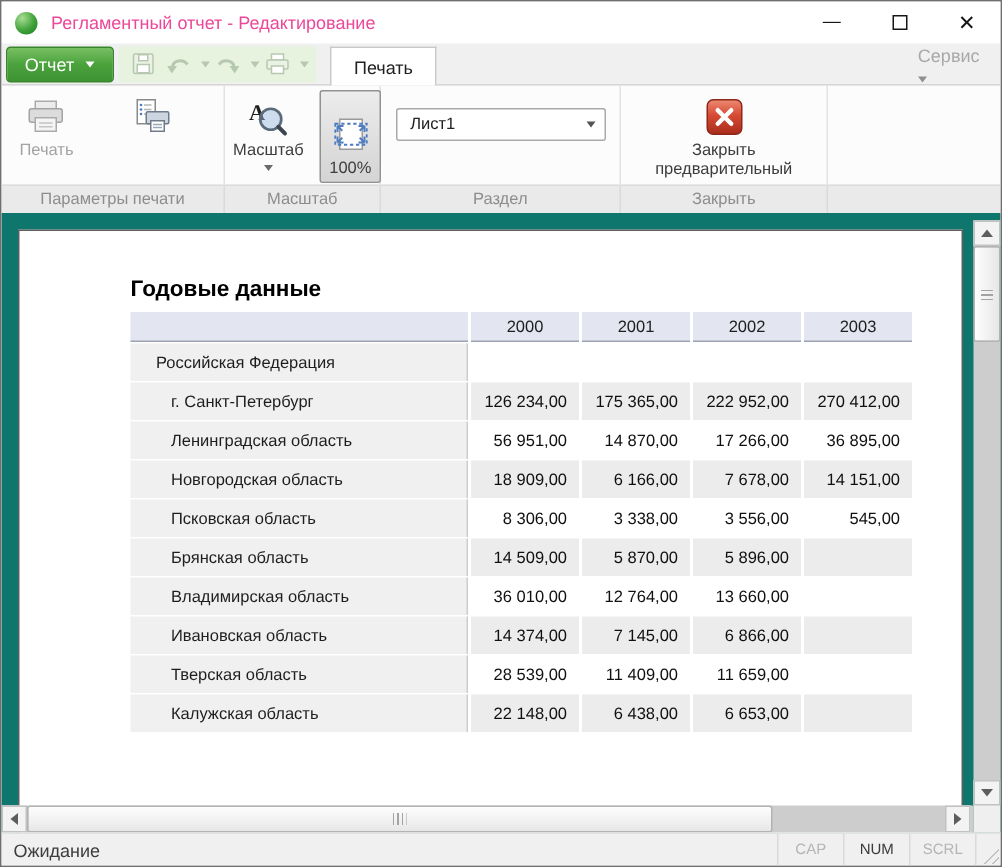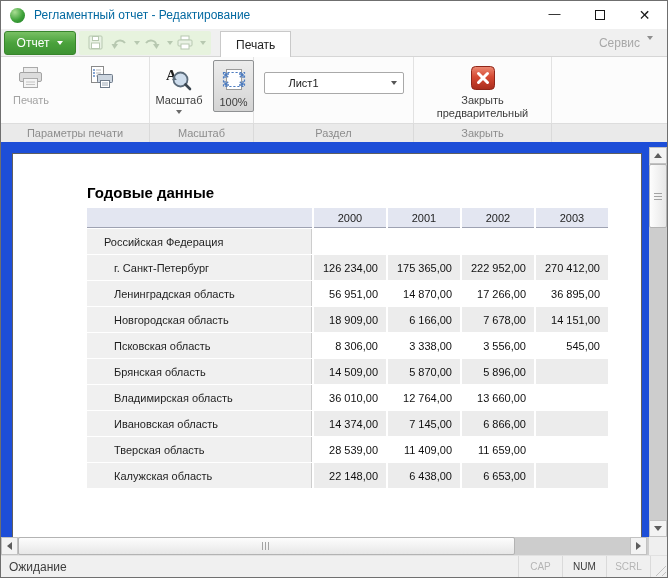--- a/index.html
+++ b/index.html
@@ -4,21 +4,21 @@
 <style>
   * { box-sizing: border-box; margin: 0; padding: 0; }
   body { background:#bfbfbf; font-family:"Liberation Sans", sans-serif; }
   .window{ width:668px; height:578px; border:1px solid #6f6f6f; background:#fff;
            display:flex; flex-direction:column; position:relative; overflow:hidden; }
 
   
   .titlebar{ height:28px; flex:none; display:flex; align-items:center; background:#fff; padding-left:9px; }
   .app-icon{ width:15px; height:15px; border-radius:50%; flex:none;
              background:radial-gradient(circle at 32% 28%, #a8dd92, #3fa23a 55%, #1d7a26); margin-right:9px; }
-  .title-text{ font-size:12px; color:#0369a1; }
+  .title-text{ font-size:12px; color:#ec4899; }
   .win-controls{ margin-left:auto; display:flex; align-self:stretch; }
   .win-btn{ width:45px; display:flex; align-items:center; justify-content:center; color:#161616; }
   .min-glyph{ font-size:12px; line-height:0; margin-top:-2px; }
   .max-box{ width:10px; height:10px; border:1px solid #161616; }
   .close-glyph{ font-size:14px; }
 
   
   .menurow{ height:28px; flex:none; background:#f0f0f0; border-bottom:1px solid #d6d6d6;
             display:flex; align-items:center; position:relative; z-index:3; }
   .caret{ width:0; height:0; border-left:3.5px solid transparent; border-right:3.5px solid transparent;
@@ -27,46 +27,46 @@
                gap:8px; background:linear-gradient(#79c064,#4aa23c 50%,#3e9333);
                border:1px solid #38852c; border-radius:3px; color:#fff; font-size:12px; cursor:default; }
   .qat{ height:24px; margin-left:3px; background:#e7f3de; border-radius:2px; display:flex; align-items:center;
         padding:0 5px; }
   .qat-btn{ display:flex; align-items:center; padding:0 3px; color:#b7c8b0; }
   .qat-caret{ color:#b7c8b0; margin-left:3px; }
   .tab-print{ margin-left:9px; align-self:flex-end; height:26px; margin-bottom:-1px; background:#fff;
               border:1px solid #c9c9c9; border-bottom:none; padding:0 15px; display:flex; align-items:center;
               font-size:12px; color:#222; }
   .right-menus{ margin-left:auto; display:flex; align-items:center; font-size:12px; margin-right:4px; }
-  .menu-item{ display:flex; align-items:flex-start; gap:7px; padding:5px 10px; color:#262626; }
+  .menu-item{ display:flex; align-items:flex-start; gap:7px; padding:5px 10px; color:#262626;flex-direction:column; }
   .menu-item .caret{ color:#8f8f8f; }
   .menu-item.disabled{ color:#a8a8a8; }
 
   
   .ribbon{ height:66px; flex:none; background:#fcfcfc; display:flex; }
   .rgroup{ border-right:1px solid #e2e2e2; display:flex; justify-content:center; align-items:flex-start; padding-top:3px; }
   .g1{ width:149px; gap:4px; } .g2{ width:104px; gap:5px; } .g3{ width:160px; } .g4{ width:138px; }
   .rbtn{ display:flex; flex-direction:column; align-items:center; gap:2px; padding:3px 5px;
          font-size:11px; line-height:1.2; text-align:center; color:#3d3d3d; border:1px solid transparent; border-radius:2px; }
   .rbtn.disabled{ color:#a3a3a3; }
   .icon-slot{ height:28px; display:flex; align-items:center; justify-content:center; }
-  .zoom100{ border:1px solid #8f9193; background:linear-gradient(#ececec,#d4d4d4); padding:5px 5px 2px; }
+  .zoom100{ border:1px solid #8f9193; background:linear-gradient(#ececec,#d4d4d4); padding:15px 5px 2px; }
   .scale-caret{ color:#6a6a6a; margin-top:1px; }
   .combo{ margin-top:12px; width:140px; height:22px; border:1px solid #a9a9a9; border-radius:2px; background:#fff;
           display:flex; align-items:center; font-size:11px; color:#222; }
-  .combo-text{ flex:1; padding-left:24px; }
+  .combo-text{ flex:1; padding-left:9px; }
   .combo-btn{ width:18px; display:flex; justify-content:center; color:#555; }
 
   .group-strip{ height:19px; flex:none; background:#eaeaea; border-top:1px solid #dddddd;
                 display:flex; font-size:11px; color:#8d8d8d; }
   .gl{ display:flex; align-items:center; justify-content:center; border-right:1px solid #dadada; }
   .gl1{ width:149px; } .gl2{ width:104px; } .gl3{ width:160px; } .gl4{ width:138px; }
 
   
-  .preview{ flex:1; background:#1d4ed8; position:relative; overflow:hidden; }
+  .preview{ flex:1; background:#0f766e; position:relative; overflow:hidden; }
   .page{ position:absolute; left:11px; top:11px; right:25px; bottom:-4px; background:#fff; border:1px solid #5f5f5f; }
   .page-title{ position:absolute; left:74px; top:30px; font-size:15px; font-weight:bold; color:#000; }
   .rtable{ position:absolute; left:72px; top:53px; border-collapse:separate; border-spacing:2px 1px; }
   .rtable th{ height:20px; background:#e3e6f1; font-weight:normal; font-size:11px; color:#1e1e1e;
               text-align:center; border-bottom:1px solid #9ea2b2; }
   th.corner{ width:225px; } th.yc{ width:72px; }
   .rtable td{ height:25px; font-size:11px; }
   td.lbl{ width:225px; background:#f0f0f0; color:#1e1e1e; border-right:1px solid #cdcdcd; }
   td.lbl.lv1{ padding-left:17px; } td.lbl.lv2{ padding-left:27px; }
   td.val{ width:72px; text-align:right; padding-right:8px; color:#101010; background:#fff; }

